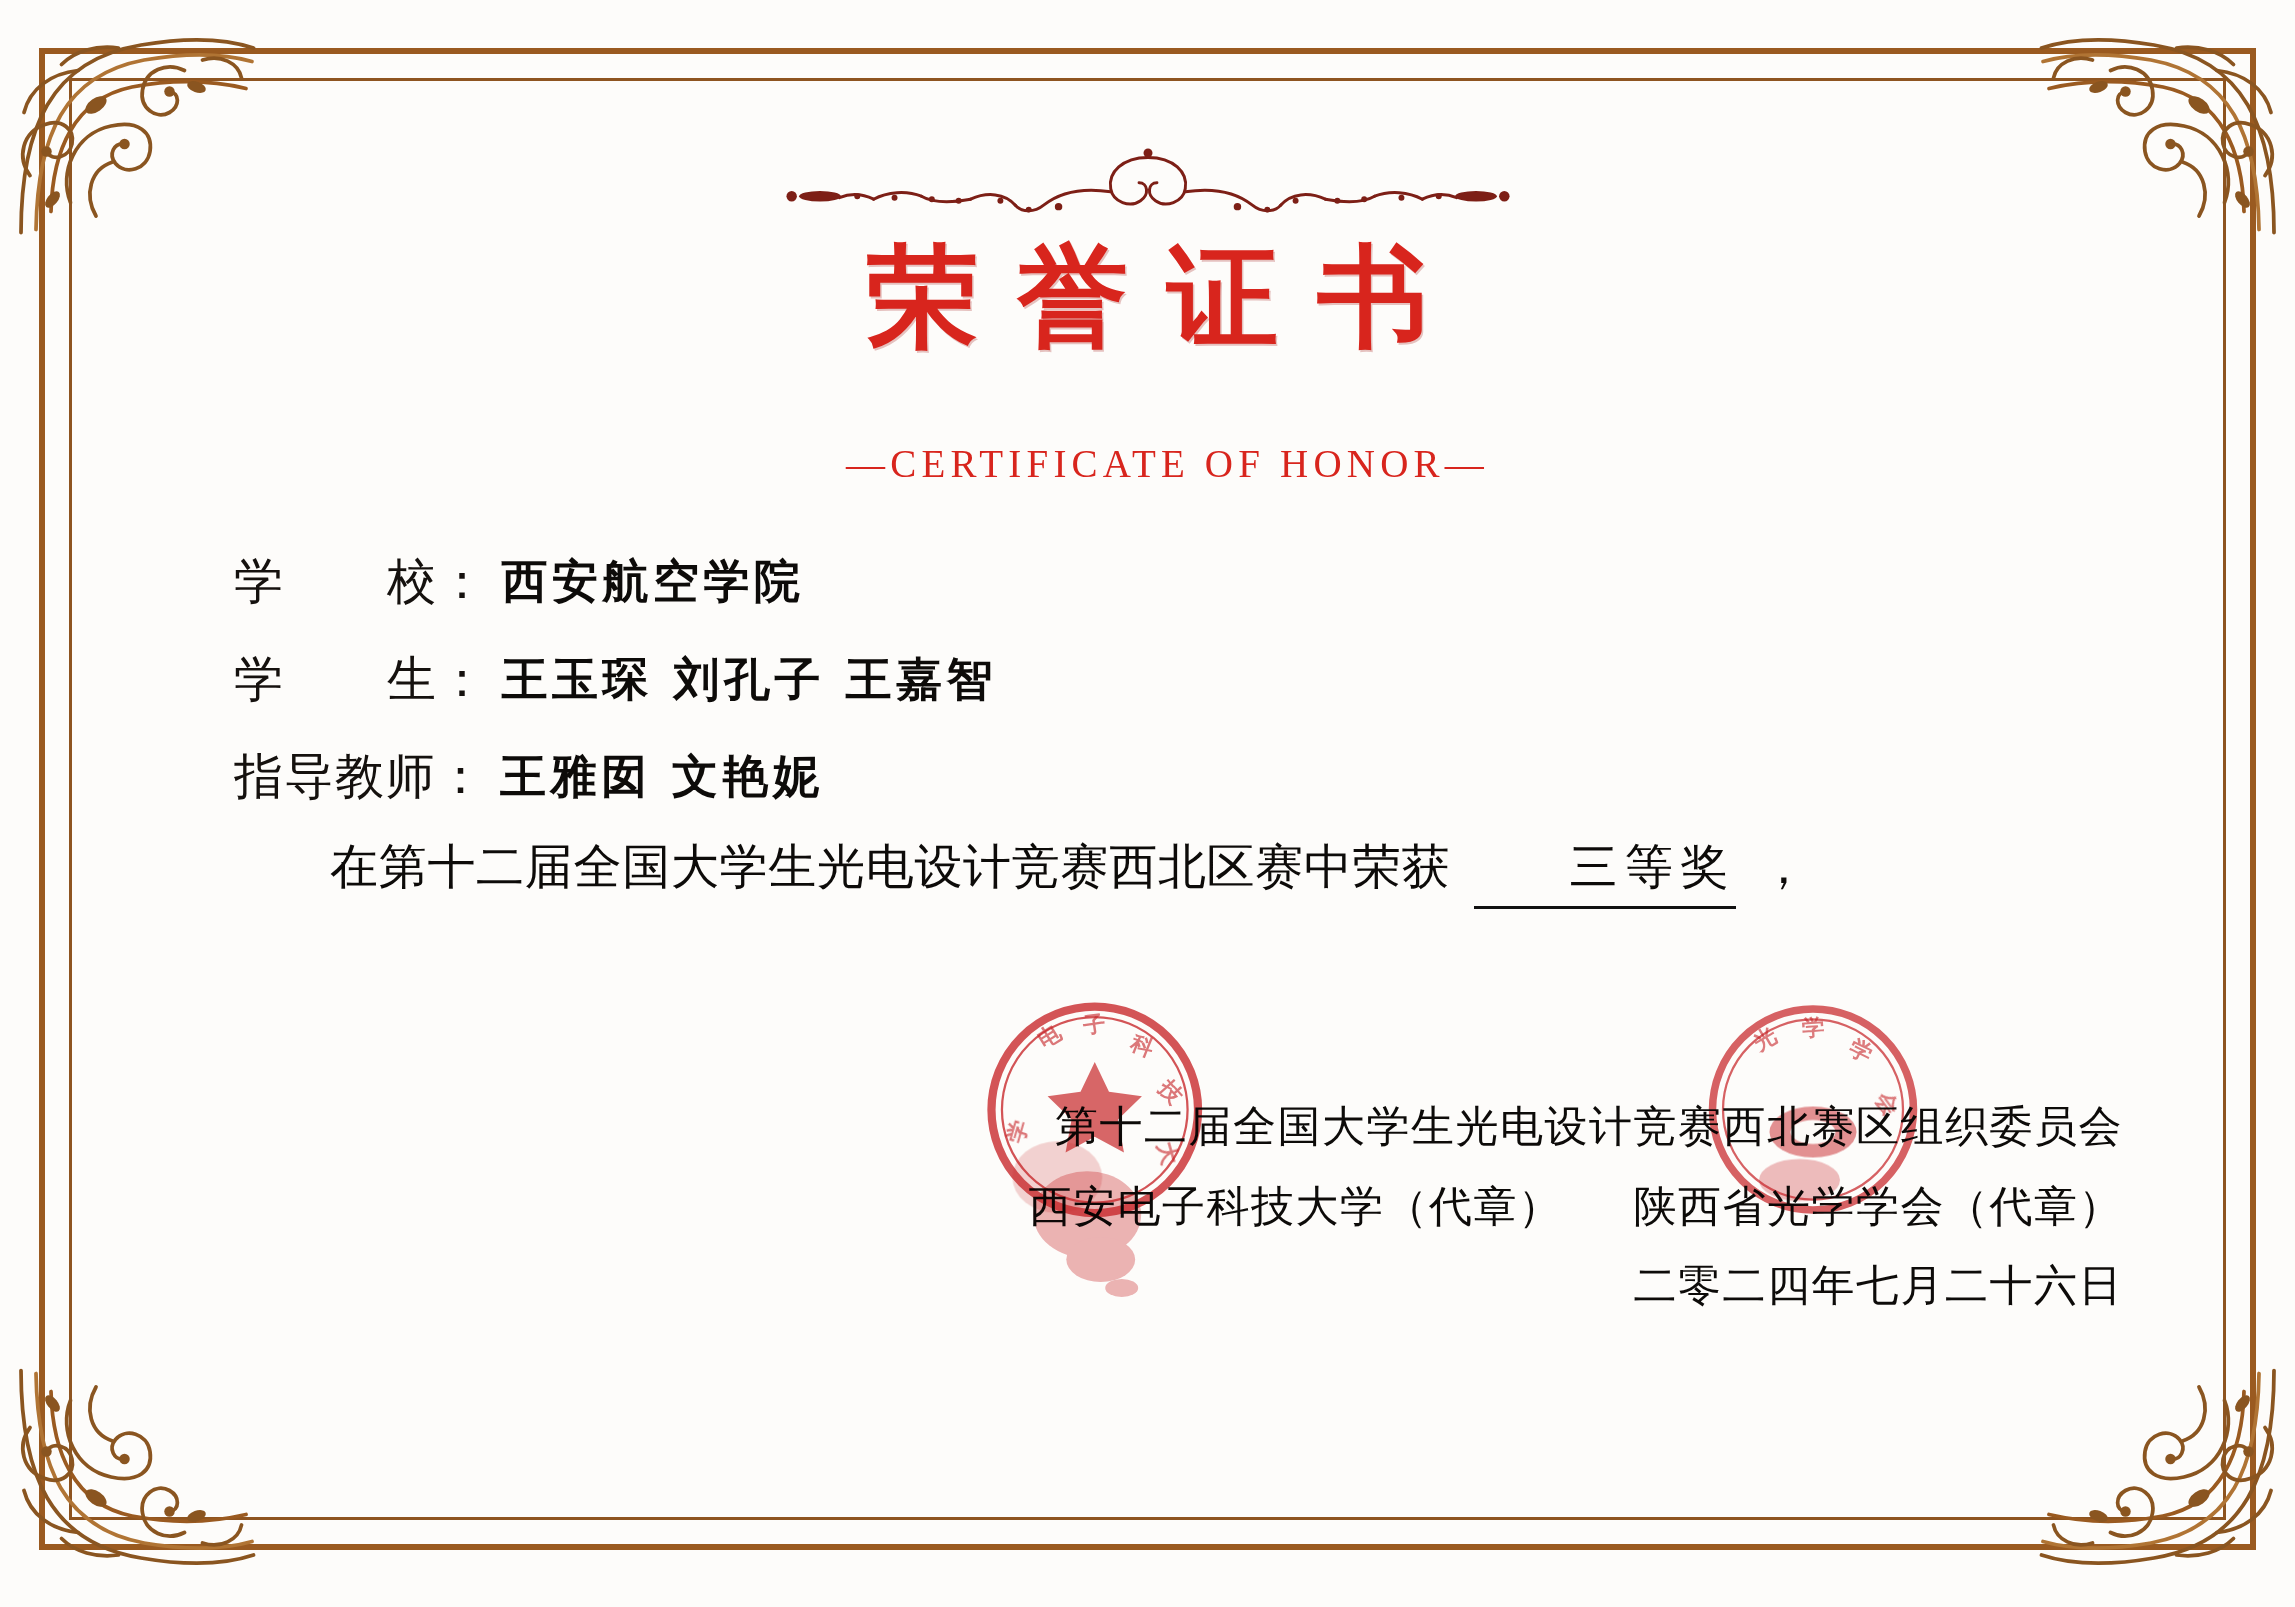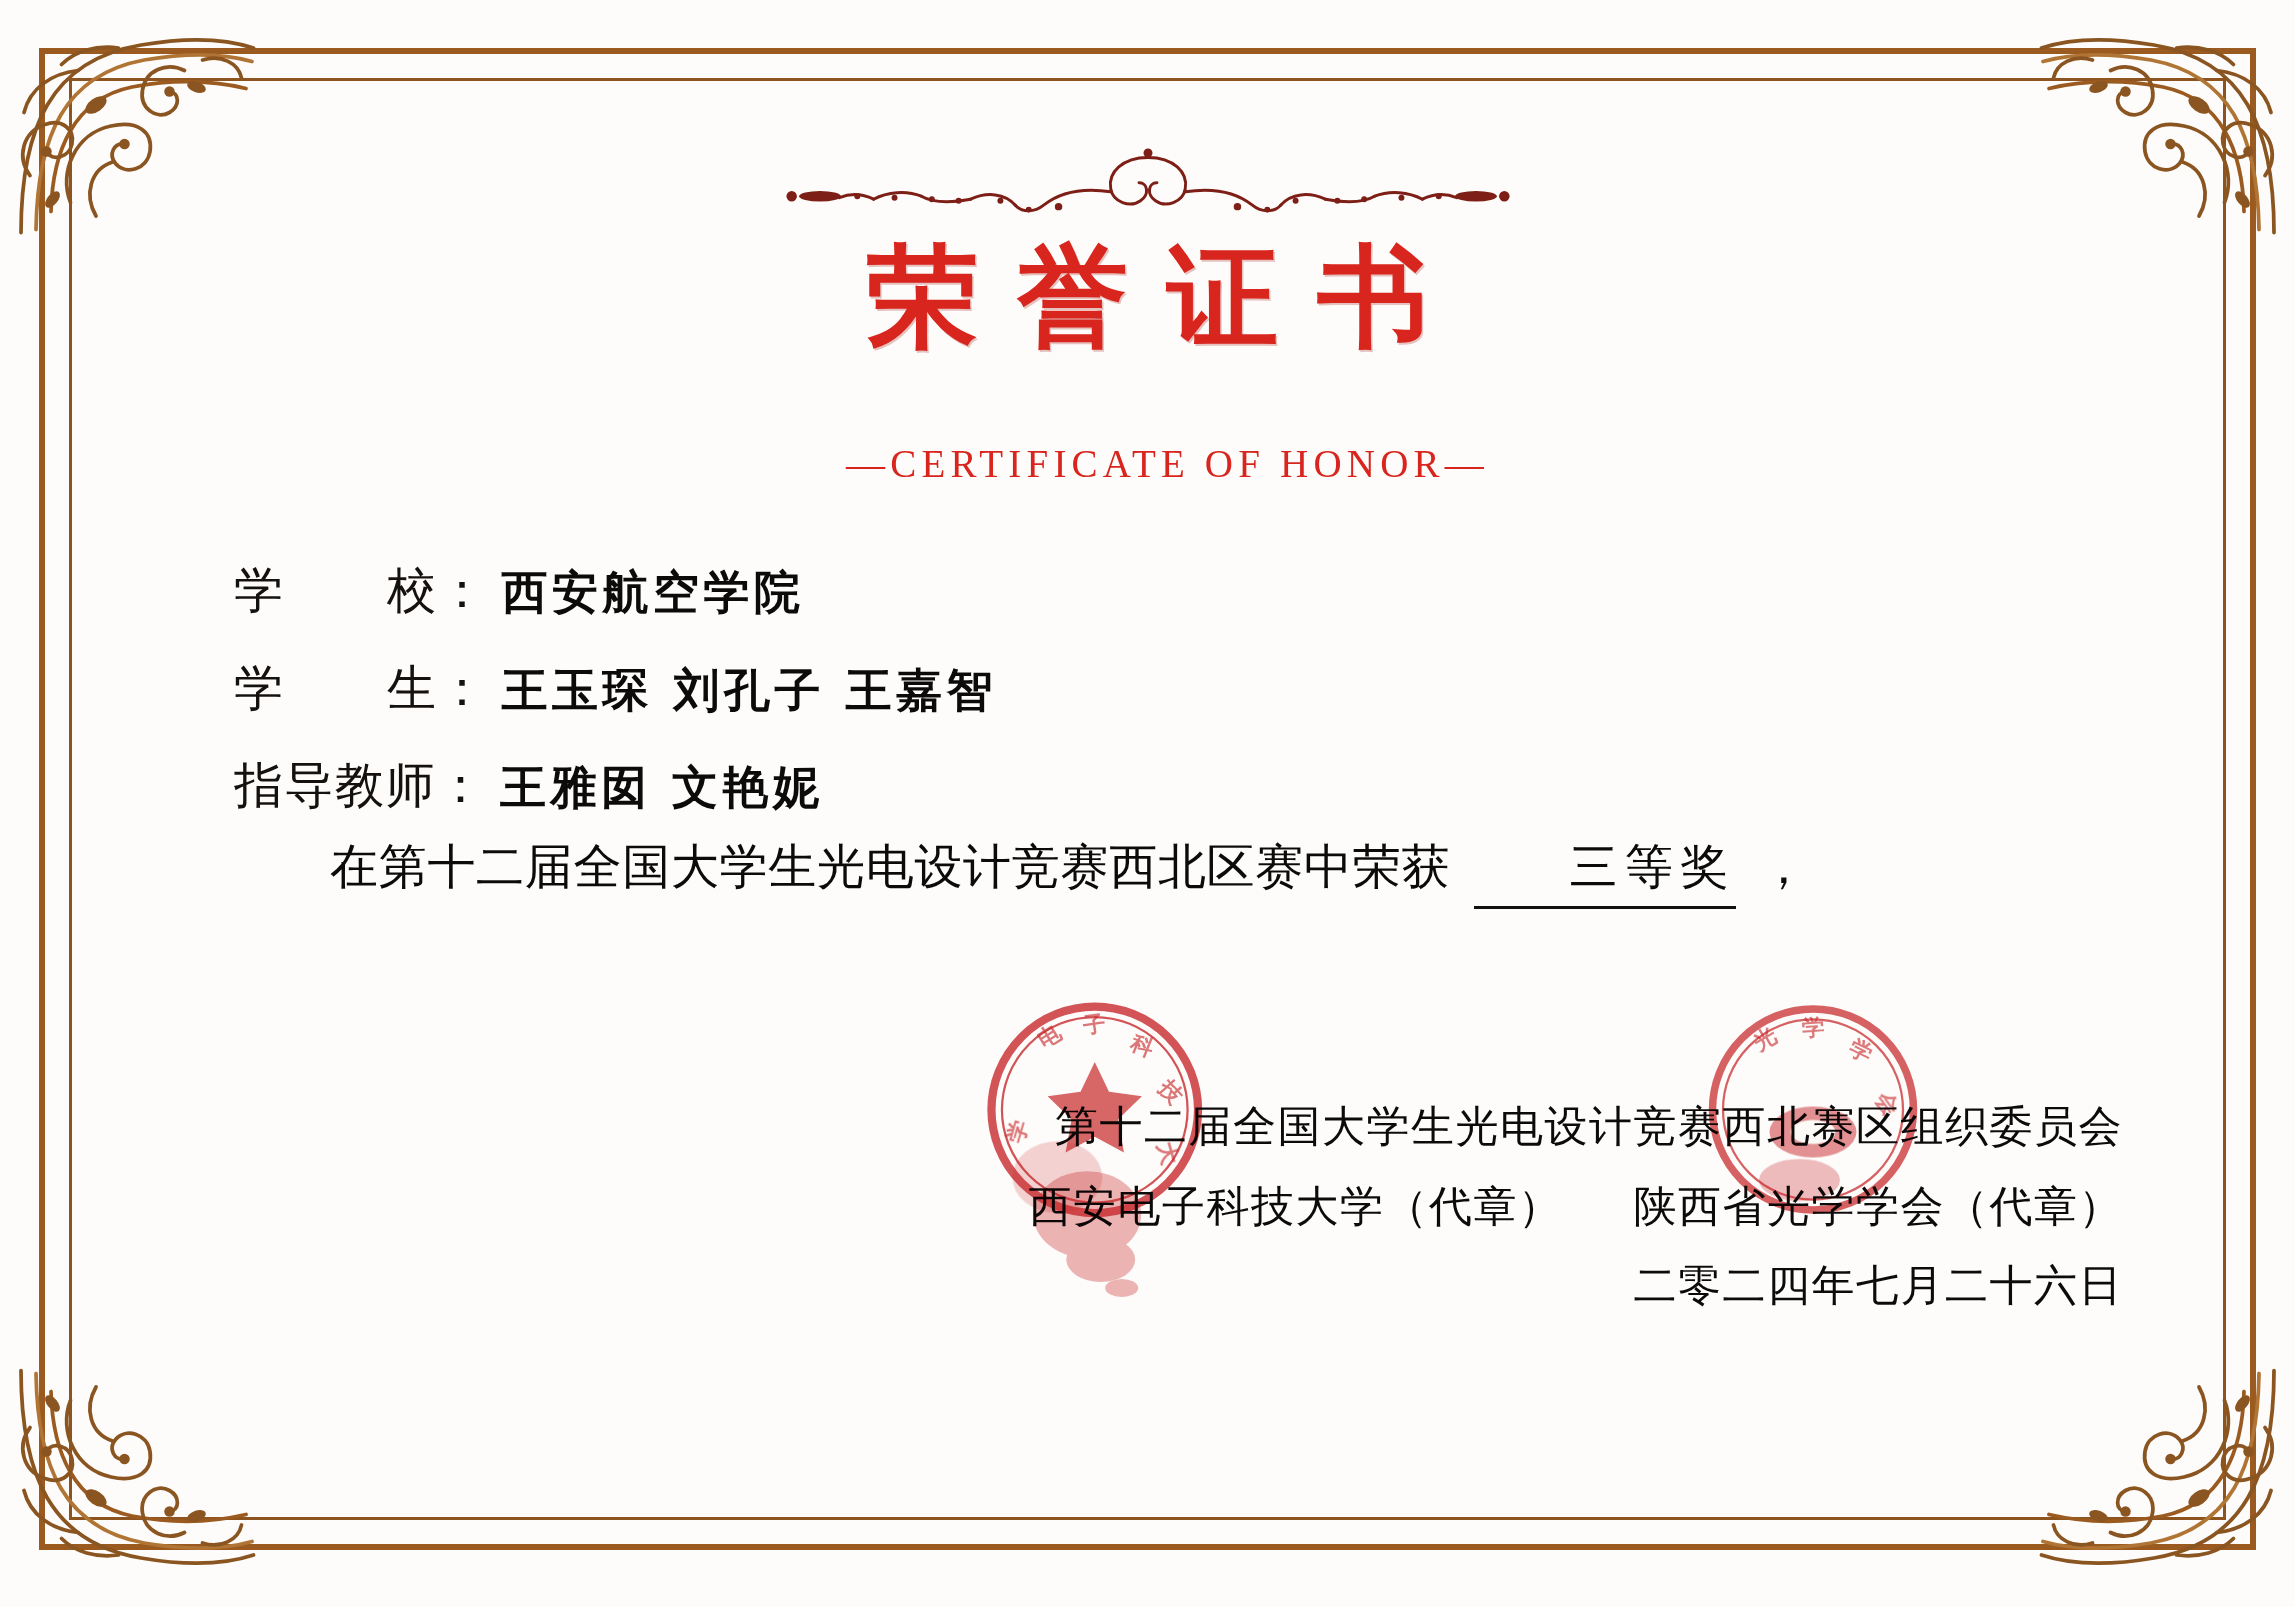--- a/index.html
+++ b/index.html
@@ -96,21 +96,21 @@
 
   
   .fields {
     position: absolute;
     left: 234px;
     top: 540px;
     width: 1649px;
   }
   .field-row {
     display: flex;
-    align-items: flex-end;
+    align-items: center;
     margin-bottom: 13.5px;
     height: 84px;
   }
   .field-label {
     font-family: "DejaVu Serif", serif;
     font-size: 49px;
     color: #15110e;
     white-space: pre;
     letter-spacing: 1.5px;
   }

